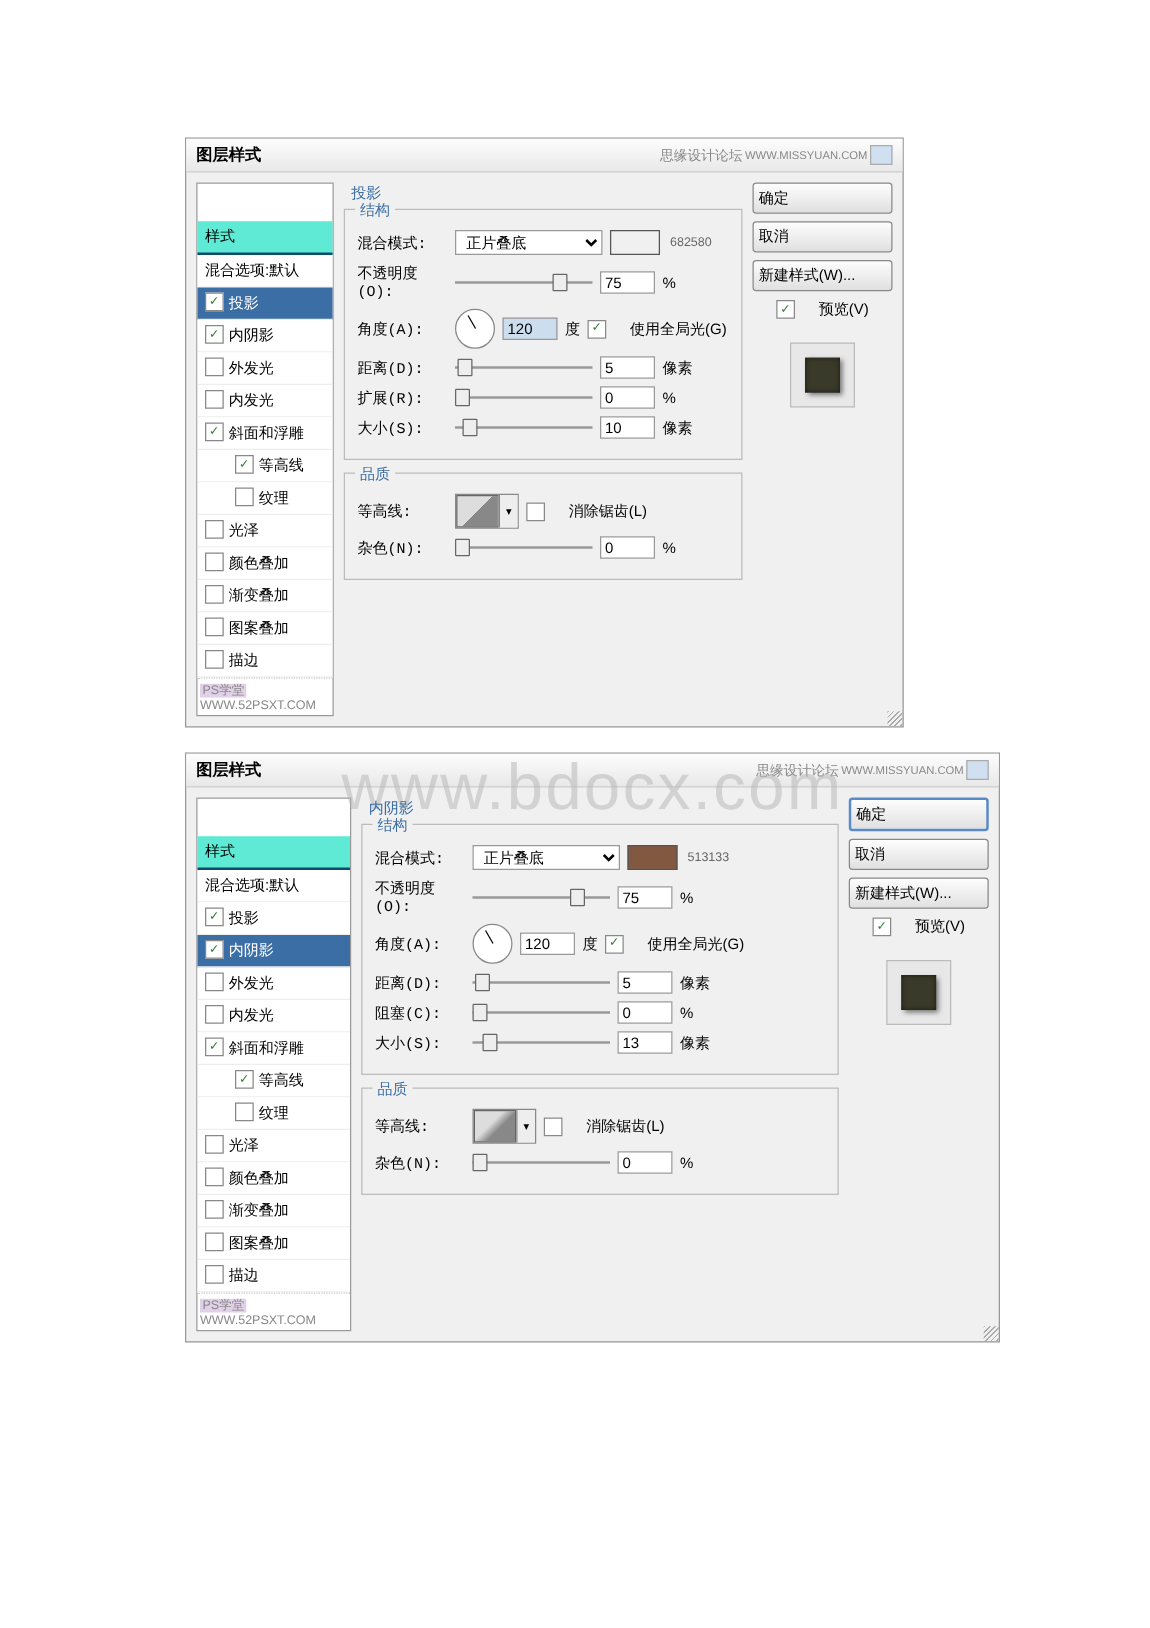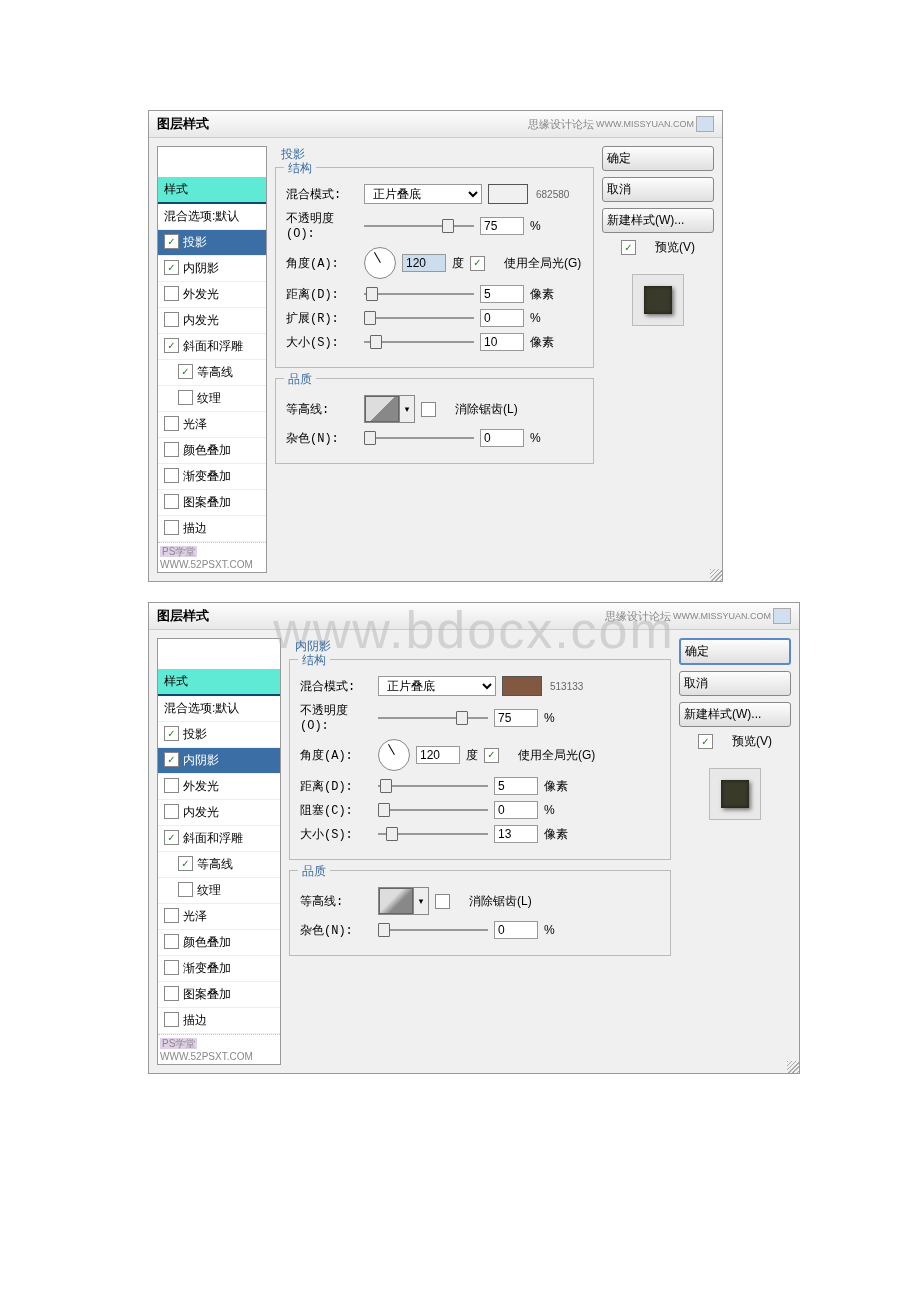--- a/index.html
+++ b/index.html
@@ -72,21 +72,21 @@
   align-items: flex-start;
   gap: 4px;
   background: #fff;
   cursor: default;
 }
 .left-item.sel {
   background: #3a6ea5;
   color: #fff;
 }
 .left-item.indent {
-  padding-left: 20px;
+  padding-left: 30px;
 }
 .check {
   width: 13px;
   height: 13px;
   border: 1px solid #888;
   background: #fff;
   display: inline-flex;
   align-items: center;
   justify-content: center;
   font-size: 10px;

